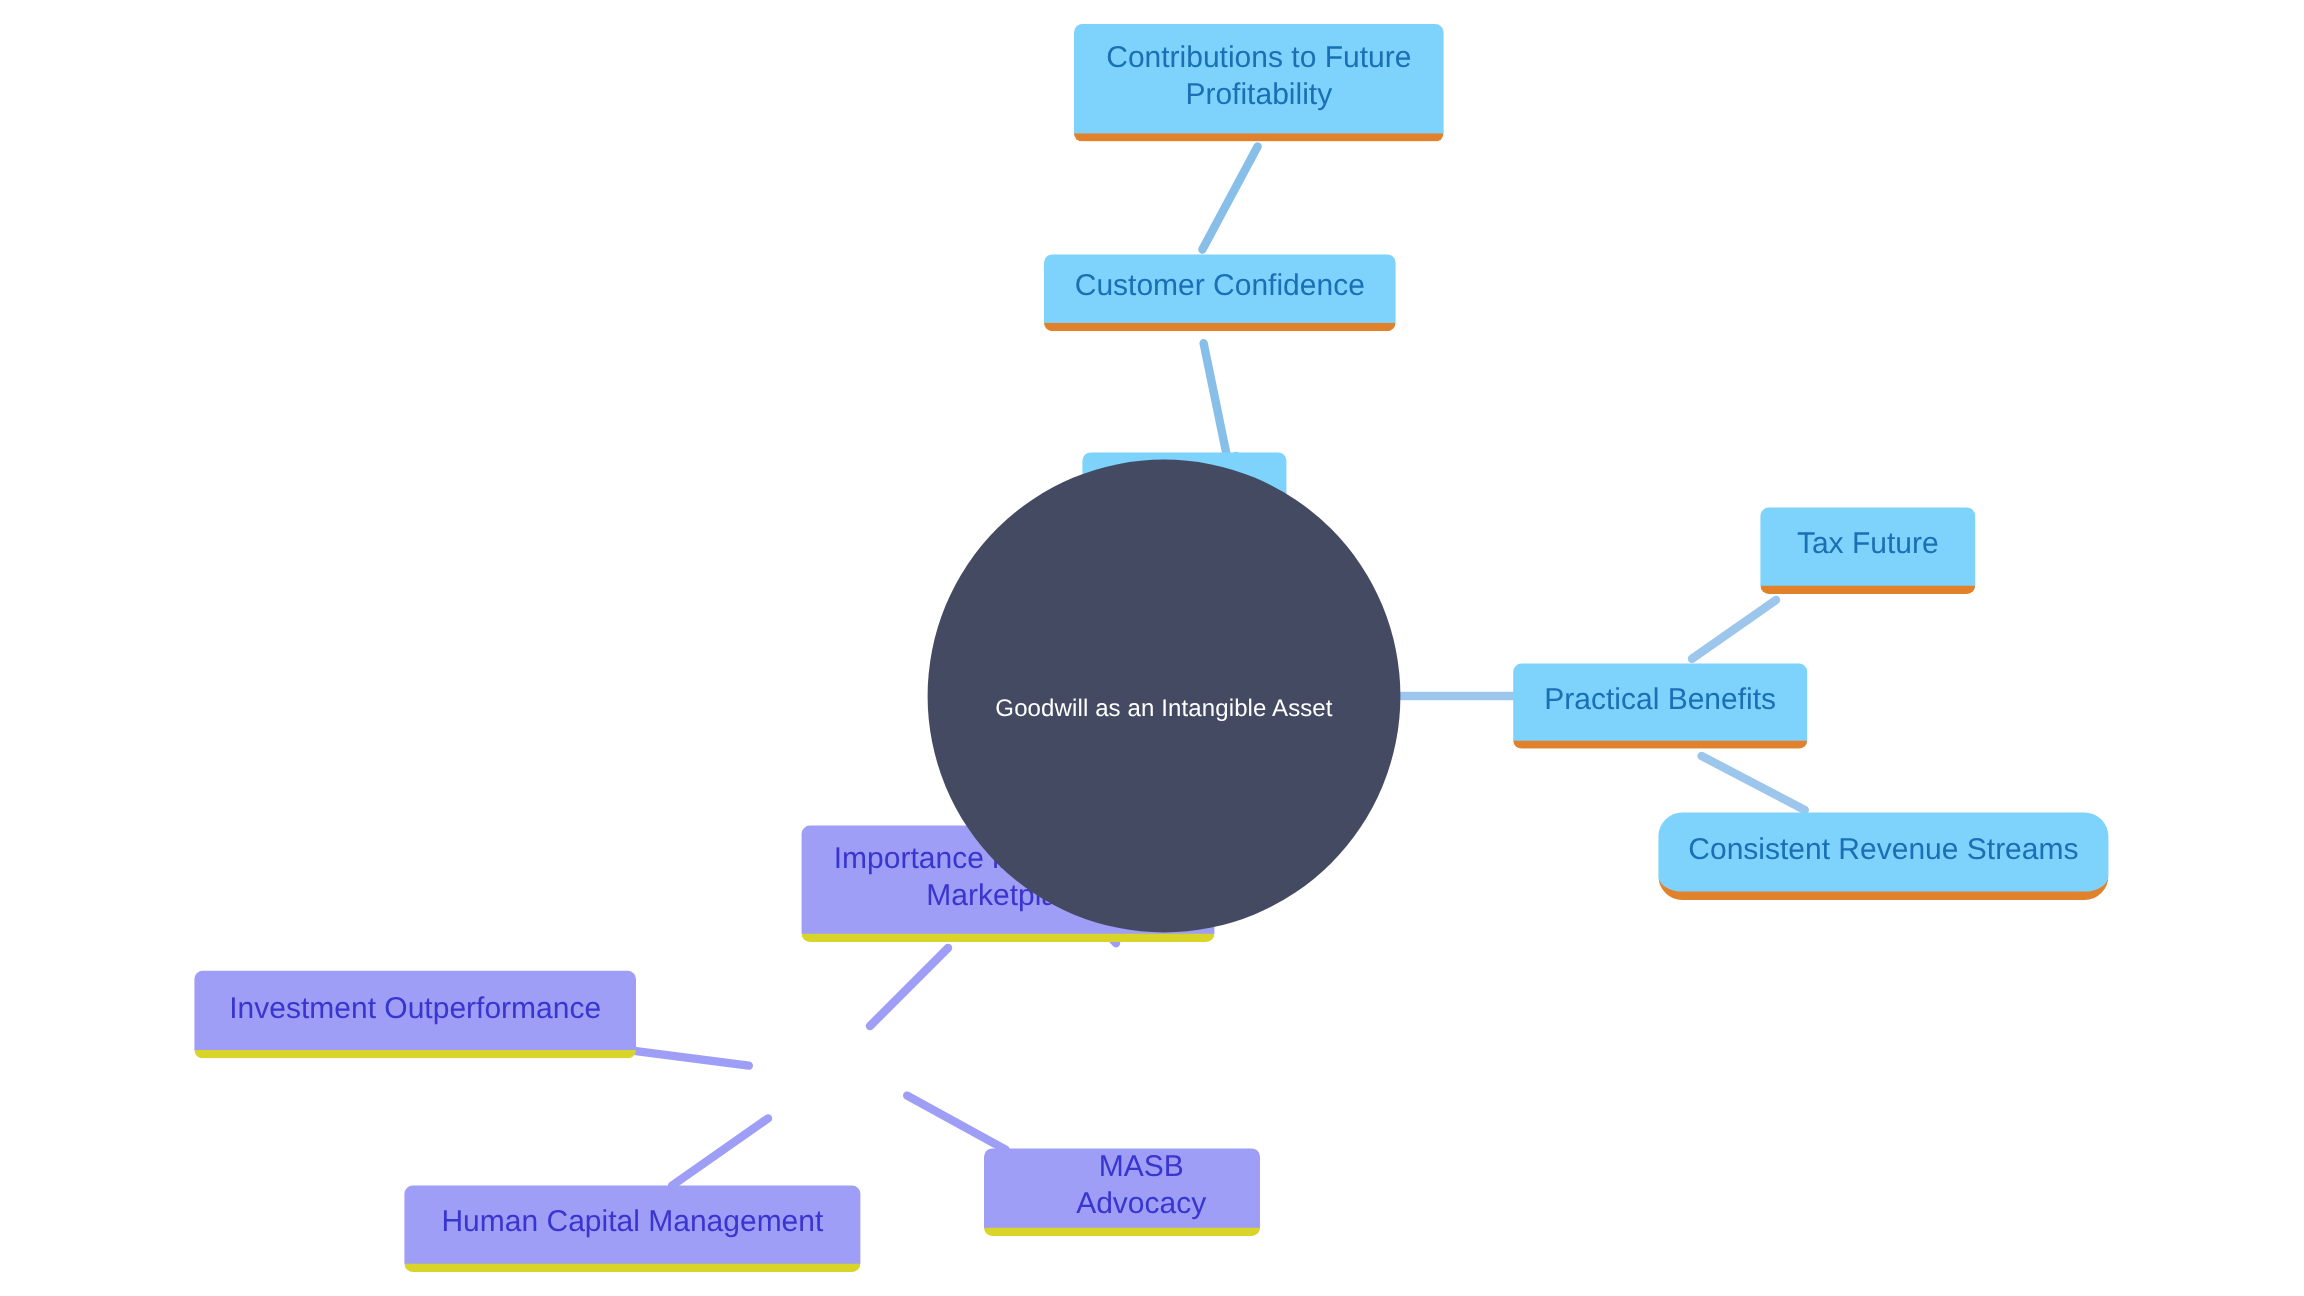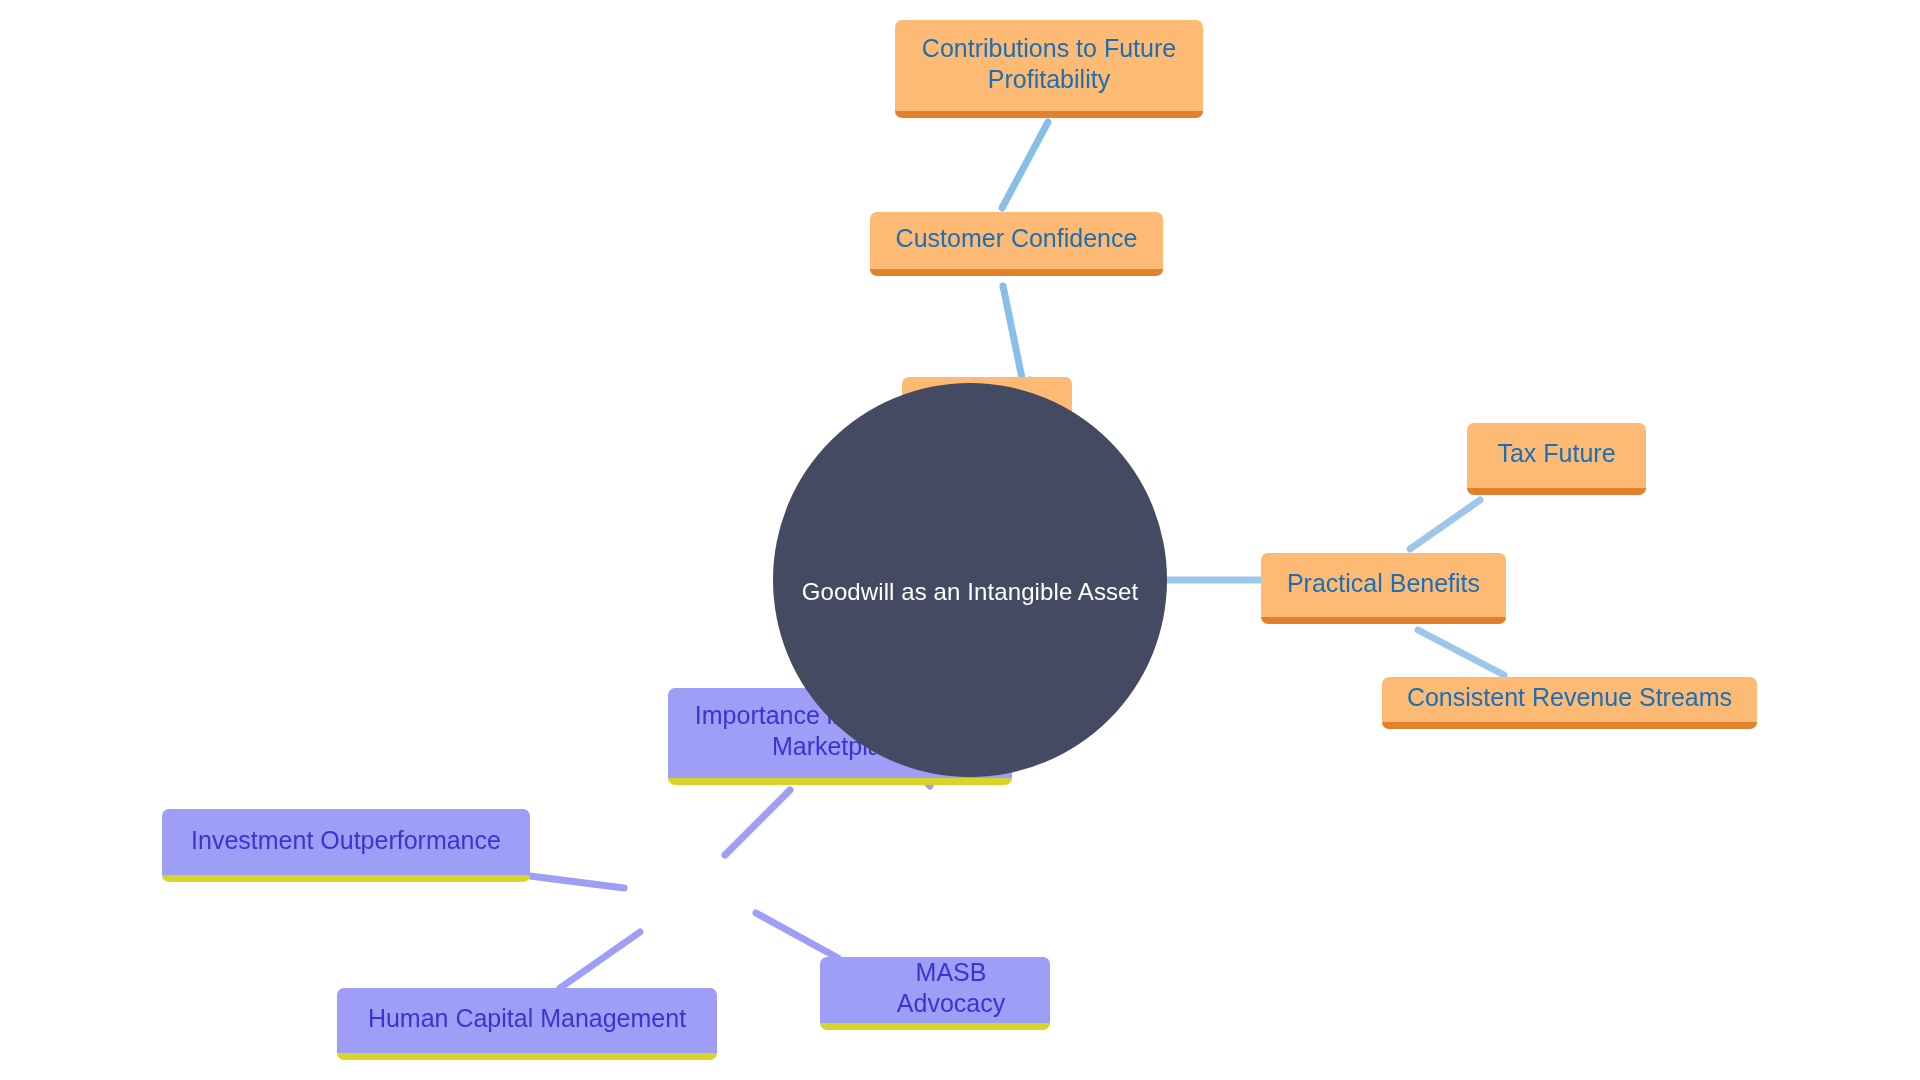--- a/index.html
+++ b/index.html
@@ -63,21 +63,21 @@
     justify-content: center;
     text-align: center;
     line-height: 1.24;
     padding: 2px 12px 6px 12px;
   }
   .node .node-label {
     display: block;
     width: 100%;
   }
   .node.blue {
-    background: #fdba74;
+    background: #7dd3fc;
     border-bottom: 7px solid #E1812C;
     color: #1A6FB5;
   }
   .node.purple {
     background: #9E9EF6;
     border-bottom: 7px solid #D9D42A;
     color: #3A35CF;
   }
 </style>
 </head>
@@ -92,38 +92,38 @@
       <line x1="1410" y1="549" x2="1480" y2="500" stroke="#9CC6EC" stroke-width="7" stroke-linecap="round"></line>
       <line x1="1418" y1="630" x2="1504" y2="675" stroke="#9CC6EC" stroke-width="7" stroke-linecap="round"></line>
       <line x1="905" y1="760" x2="930" y2="786" stroke="#9E9EF6" stroke-width="7" stroke-linecap="round"></line>
       <line x1="790" y1="790" x2="725" y2="855" stroke="#9E9EF6" stroke-width="7" stroke-linecap="round"></line>
       <line x1="624" y1="888" x2="530" y2="876" stroke="#9E9EF6" stroke-width="7" stroke-linecap="round"></line>
       <line x1="640" y1="932" x2="560" y2="988" stroke="#9E9EF6" stroke-width="7" stroke-linecap="round"></line>
       <line x1="756" y1="913" x2="838" y2="958" stroke="#9E9EF6" stroke-width="7" stroke-linecap="round"></line>
     </svg>
   <div id="node-layer">
       <div class="root-circle" style="left: 773px; top: 383px; width: 394px; height: 394px; background: rgb(69, 74, 99);">
-        <span class="root-label" style="color: rgb(255, 255, 255); font-size: 24px; margin-top: 23px;">Goodwill as an Intangible Asset</span>
+        <span class="root-label" style="color: rgb(255, 255, 255); font-size: 20px; margin-top: 23px;">Goodwill as an Intangible Asset</span>
       </div>
       <div class="node blue" style="left: 902px; top: 377px; width: 170px; height: 73px; font-size: 25px;">
         <span class="node-label">Reputation</span>
       </div>
       <div class="node blue" style="left: 870px; top: 212px; width: 293px; height: 64px; font-size: 25px;">
         <span class="node-label">Customer Confidence</span>
       </div>
       <div class="node blue" style="left: 895px; top: 20px; width: 308px; height: 98px; font-size: 25px;">
         <span class="node-label">Contributions to Future Profitability</span>
       </div>
       <div class="node blue" style="left: 1261px; top: 553px; width: 245px; height: 71px; font-size: 25px;">
         <span class="node-label">Practical Benefits</span>
       </div>
       <div class="node blue" style="left: 1467px; top: 423px; width: 179px; height: 72px; font-size: 25px;">
         <span class="node-label">Tax Future</span>
       </div>
-      <div class="node blue" style="left: 1382px; top: 677px; width: 375px; height: 52px; font-size: 25px;">
+      <div class="node blue" style="left: 1382px; top: 677px; width: 375px; height: 73px; font-size: 25px; border-radius: 20px;">
         <span class="node-label">Consistent Revenue Streams</span>
       </div>
       <div class="node purple" style="left: 668px; top: 688px; width: 344px; height: 97px; font-size: 25px;">
         <span class="node-label">Importance in Competitive Marketplace</span>
       </div>
       <div class="node purple" style="left: 162px; top: 809px; width: 368px; height: 73px; font-size: 25px; text-align: center;">
         <span class="node-label">Investment Outperformance</span>
       </div>
       <div class="node purple" style="left: 337px; top: 988px; width: 380px; height: 72px; font-size: 25px;">
         <span class="node-label">Human Capital Management</span>

